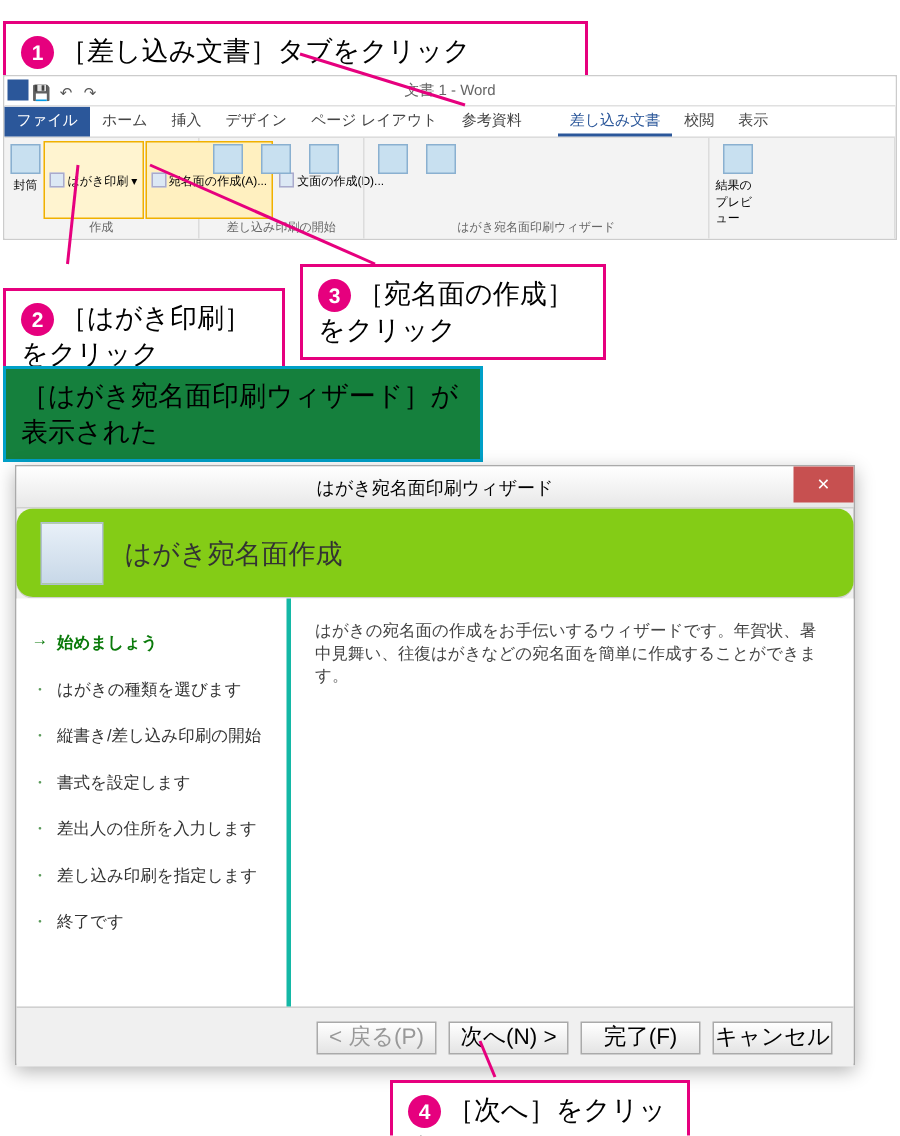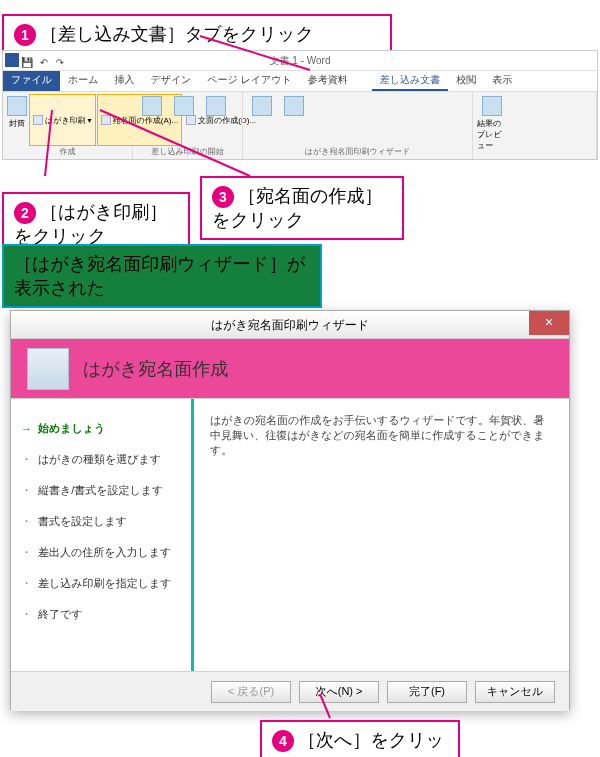--- a/index.html
+++ b/index.html
@@ -38,32 +38,32 @@
     .small-btns { display: flex; flex-direction: row; gap: 1px; }
     .small-btn { font-size: 8px; padding: 1px 3px; white-space: nowrap; display: flex; align-items: center; gap: 2px; }
     .small-btn .dot { width: 10px; height: 10px; background: #dce8f4; border: 1px solid #aac; display: inline-block; }
     .small-btn.hover { border: 1px solid #f0b000; background: #fff0c0; }
     .hagaki-highlight { border: 1px solid #f0b000; background: #fff4d0; }
     
     
     .wizard { position: absolute; top: 310px; left: 10px; width: 560px; height: 400px; border: 1px solid #aaa; background: #f0f0f0; box-shadow: 0 4px 12px rgba(0,0,0,0.3); }
     .wiz-titlebar { height: 28px; background: linear-gradient(#fff, #e8e8e8); font-size: 12px; text-align: center; line-height: 28px; position: relative; border-bottom: 1px solid #d0d0d0; }
     .wiz-close { position: absolute; right: 0; top: 0; width: 40px; height: 24px; background: #c75050; color: #fff; font-size: 14px; text-align: center; line-height: 22px; cursor: pointer; }
-    .wiz-header { height: 60px; background: #ec4899; border-bottom: 1px solid #d0d0d0; display: flex; align-items: center; padding: 0 16px; gap: 14px; }
+    .wiz-header { height: 60px; background: #84cc16; border-bottom: 1px solid #d0d0d0; display: flex; align-items: center; padding: 0 16px; gap: 14px; border-radius: 11px; }
     .wiz-hdr-icon { width: 42px; height: 42px; background: linear-gradient(#e8f0f8,#c8d8e8); border: 1px solid #b0c0d0; }
     .wiz-hdr-title { font-size: 18px; color: #333; }
     .wiz-body { display: flex; height: 272px; background: #fff; }
     .wiz-steps { width: 180px; padding: 14px 6px; font-size: 11px; }
     .wiz-step { padding: 8px 4px; color: #333; display: flex; align-items: flex-start; gap: 6px; }
     .wiz-step.active { color: #0a7a0a; font-weight: bold; }
     .wiz-step.active::before { content: '→'; color: #0a7a0a; }
     .wiz-step:not(.active)::before { content: '・'; color: #5a9a5a; }
     .wiz-content { flex: 1; padding: 14px 16px; font-size: 11px; color: #444; border-left: 3px solid #14b8a6; }
     .wiz-footer { height: 40px; border-top: 1px solid #d0d0d0; display: flex; justify-content: flex-end; align-items: center; gap: 8px; padding: 0 14px; background: #f0f0f0; }
-    .wiz-btn { min-width: 80px; height: 22px; font-size: 11px; background: linear-gradient(#fff,#e4e4e4); border: 1px solid #aaa; cursor: pointer; }
+    .wiz-btn { min-width: 80px; height: 22px; font-size: 15px; background: linear-gradient(#fff,#e4e4e4); border: 1px solid #aaa; cursor: pointer; }
     .wiz-btn:disabled { color: #999; }
     
     
     svg.connectors { position: absolute; top: 0; left: 0; pointer-events: none; }
   </style>
 </head>
 <body>
 
 <div class="container">
 
@@ -170,21 +170,21 @@
     </div>
     <div class="wiz-body">
       <div class="wiz-steps">
         <div class="wiz-step active">
             <span>始めましょう</span>
           </div>
         <div class="wiz-step">
             <span>はがきの種類を選びます</span>
           </div>
         <div class="wiz-step">
-            <span>縦書き/書式を設定します</span>
+            <span>縦書き/差し込み印刷の開始</span>
           </div>
         <div class="wiz-step">
             <span>書式を設定します</span>
           </div>
         <div class="wiz-step">
             <span>差出人の住所を入力します</span>
           </div>
         <div class="wiz-step">
             <span>差し込み印刷を指定します</span>
           </div>

